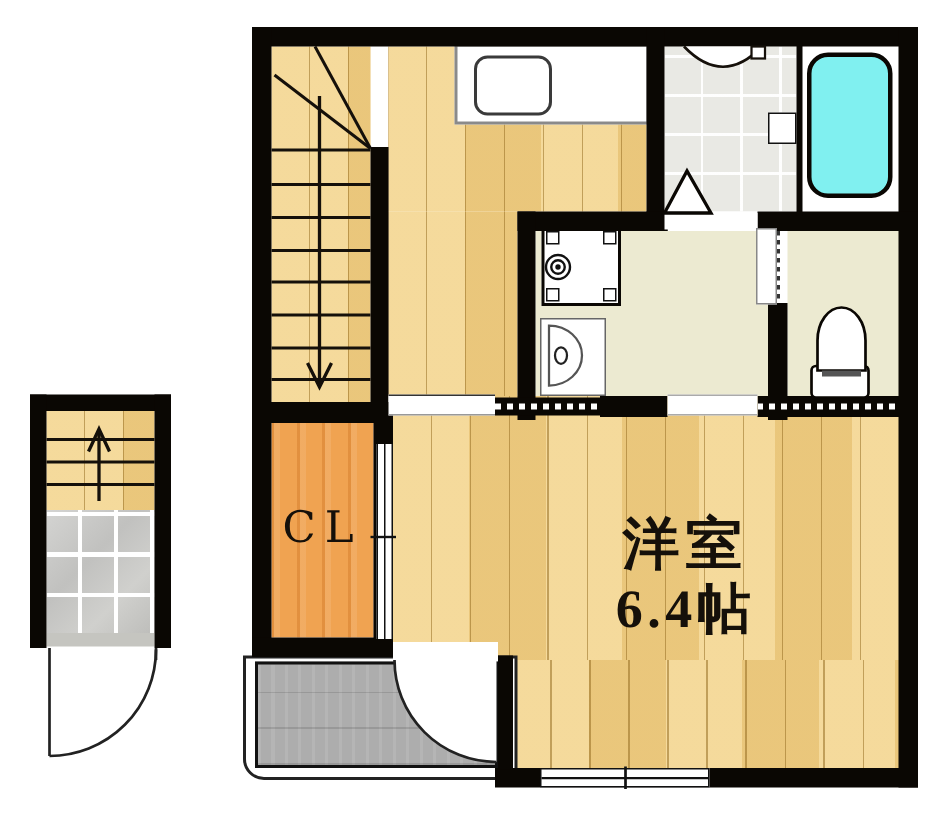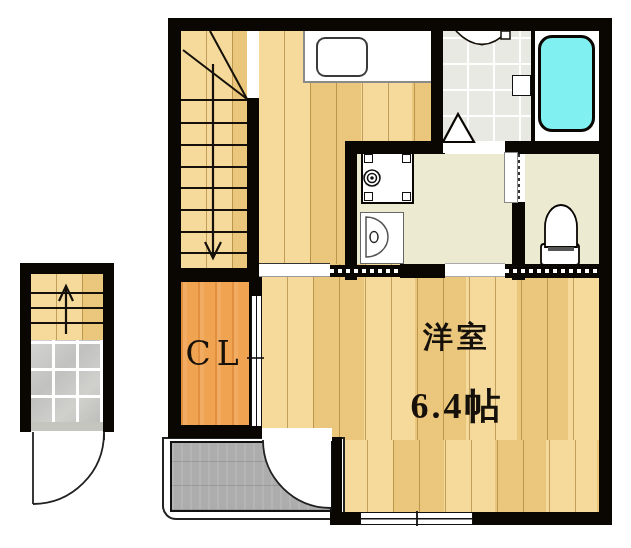--- a/index.html
+++ b/index.html
@@ -168,16 +168,16 @@
       <circle cx="372" cy="178" r="8"></circle>
         <circle cx="372" cy="178" r="4.5"></circle>
         <circle cx="372" cy="178" r="1" fill="#111"></circle>
     </g>
 
     <line x1="247" y1="358" x2="264" y2="358" stroke="#111" stroke-width="1.6"></line>
 
     <line x1="417" y1="511" x2="417" y2="526" stroke="#111" stroke-width="1.8"></line>
   </svg>
 
-  <div class="lbl" style="left:181px;top:337px;width:68px;font-size:33px;letter-spacing:6px;">CL</div>
-  <div class="lbl" style="left:357px;top:322px;width:200px;font-size:30px;letter-spacing:4px;font-weight:600;">洋室</div>
+  <div class="lbl" style="left:181px;top:337px;width:68px;font-size:29px;letter-spacing:6px;">CL</div>
+  <div class="lbl" style="left:357px;top:343px;width:200px;font-size:38px;letter-spacing:4px;font-weight:600;">洋室</div>
   <div class="lbl" style="left:352px;top:388px;width:210px;font-size:36px;letter-spacing:3px;font-weight:600;font-family:Liberation Serif, serif;">6.4帖</div>
 </div>
 
 </body></html>

